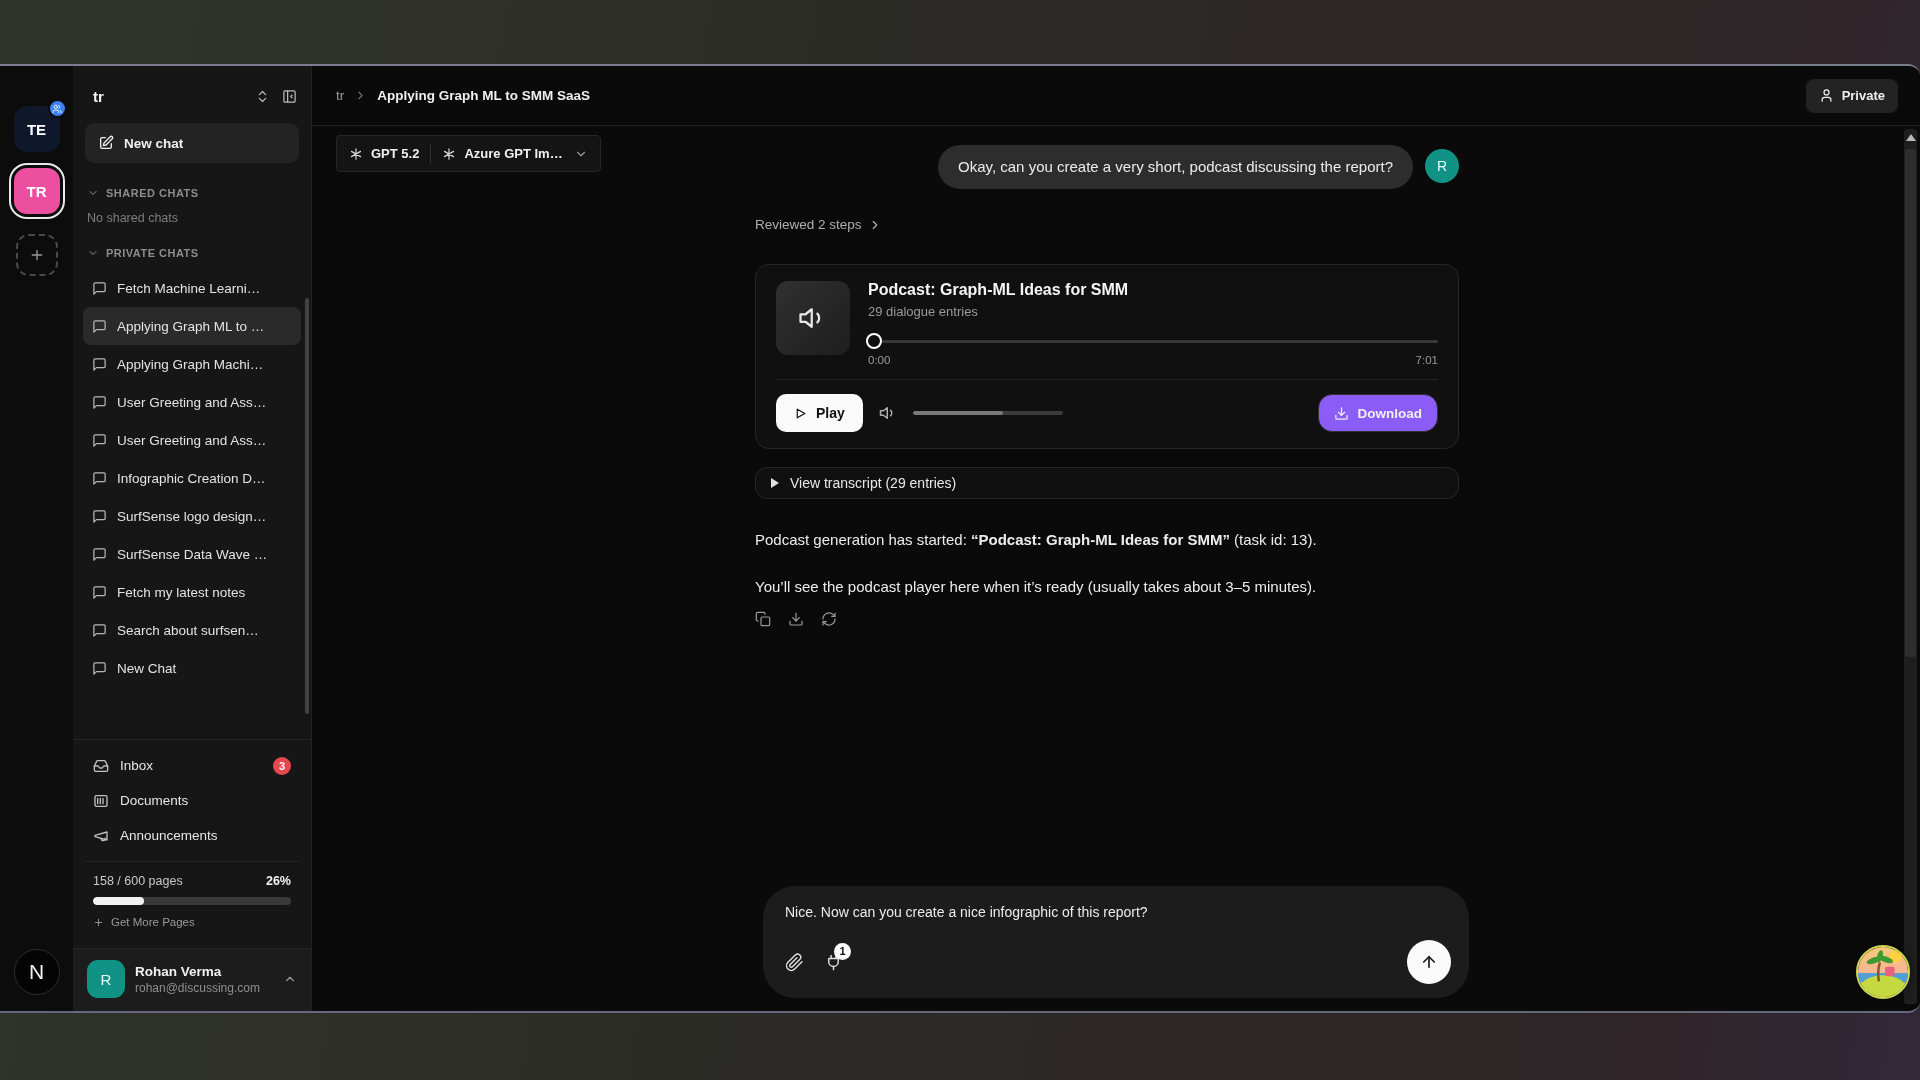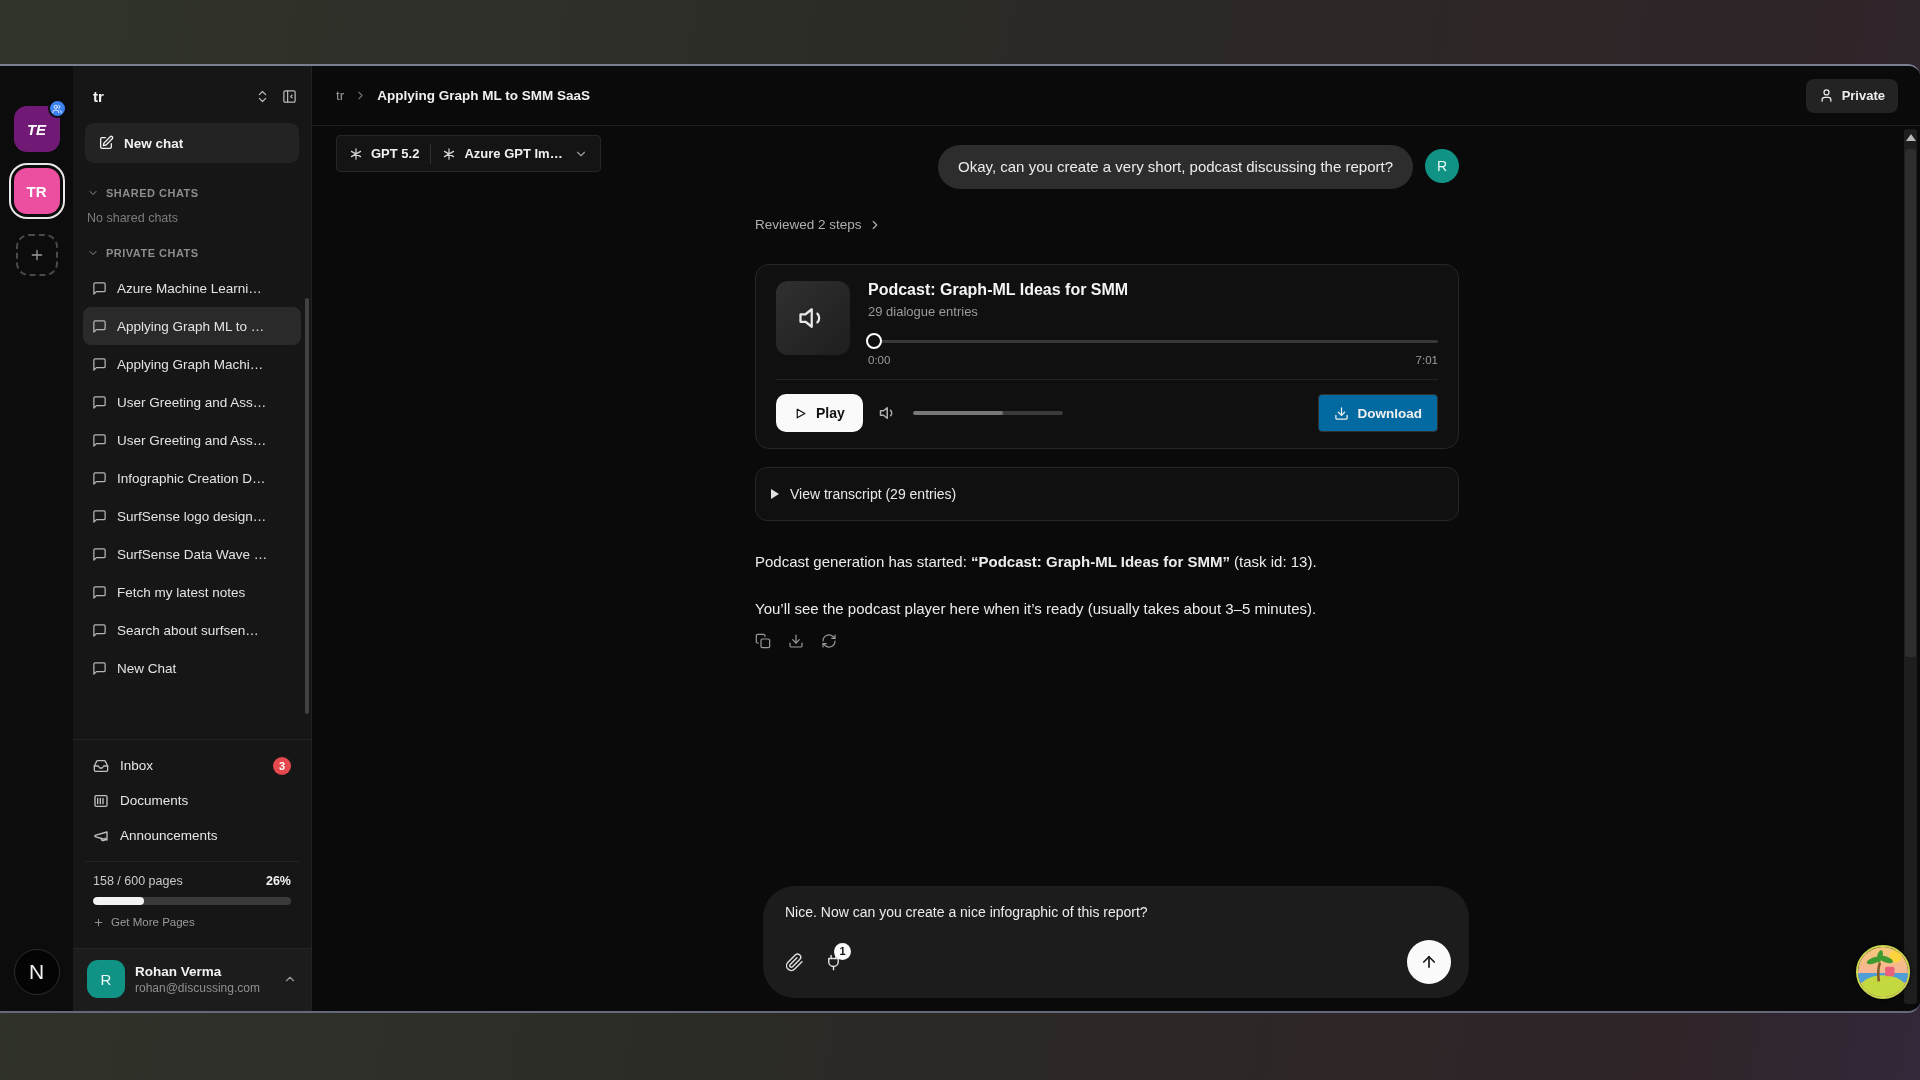--- a/index.html
+++ b/index.html
@@ -16,21 +16,21 @@
     border-radius: 0 12px 12px 0;
     overflow: hidden; display: flex;
   }
   svg { display: block; }
   .ic svg { stroke: currentColor; fill: none; stroke-width: 2; stroke-linecap: round; stroke-linejoin: round; }
 
   
   .rail { width: 73px; background: #0c0c0c; display: flex; flex-direction: column; align-items: center; padding-top: 40px; flex-shrink: 0; }
   .ws-avatar { position: relative; width: 46px; height: 46px; border-radius: 13px; display: flex; align-items: center; justify-content: center;
     color: #fff; font-weight: bold; font-size: 15px; margin-bottom: 16px; cursor: pointer; }
-  .ws-te { background: #701a75; font-style: italic; }
+  .ws-te { background: #0f172a; }
   .ws-tr { background: #ec4f9f; box-shadow: 0 0 0 3px #0c0c0c, 0 0 0 5px #e9e9e9; margin-bottom: 20px; }
   .ws-badge { position: absolute; top: -7px; right: -7px; width: 19px; height: 19px; border-radius: 50%;
     background: #3b82f6; border: 2px solid #0c0c0c; color: #fff; display: flex; align-items: center; justify-content: center; }
   .ws-badge svg { width: 10px; height: 10px; }
   .add-ws { width: 42px; height: 42px; border-radius: 13px; border: 2px dashed #4a4a4a; color: #9a9a9a;
     display: flex; align-items: center; justify-content: center; cursor: pointer; background: transparent; }
   .add-ws svg { width: 16px; height: 16px; }
   .rail-logo { margin-top: auto; margin-bottom: 16px; width: 46px; height: 46px; border-radius: 50%;
     background: #040404; border: 1px solid #2c2c2c; color: #f2f2f2; font-size: 21px; font-weight: 500;
     display: flex; align-items: center; justify-content: center; }
@@ -126,25 +126,25 @@
   .pc-times { display: flex; justify-content: space-between; color: #9a9a9a; font-size: 11.5px; margin-top: 5px; }
   .pc-div { border-top: 1px solid #242424; margin: 13px 0 14px; }
   .pc-controls { display: flex; align-items: center; gap: 16px; }
   .play-btn { height: 38px; background: #fafafa; color: #111; border: none; border-radius: 10px; padding: 0 18px;
     display: flex; align-items: center; gap: 9px; font-size: 14px; font-weight: bold; font-family: inherit; cursor: pointer; }
   .play-btn svg { width: 13px; height: 13px; stroke-width: 2.2; }
   .vol-ic { color: #b0b0b0; }
   .vol-ic svg { width: 18px; height: 18px; }
   .vol-slider { width: 150px; height: 4px; border-radius: 2px; background: #3b3b3b; overflow: hidden; cursor: pointer; }
   .vol-fill { height: 100%; background: #787878; border-radius: 2px; }
-  .dl-btn { margin-left: auto; height: 38px; background: #0369a1; color: #f0f0f0; border: 1px solid #313131; border-radius: 4px;
+  .dl-btn { margin-left: auto; height: 38px; background: #8b5cf6; color: #f0f0f0; border: 1px solid #313131; border-radius: 14px;
     padding: 0 15px; display: flex; align-items: center; gap: 9px; font-size: 13.5px; font-weight: bold; font-family: inherit; cursor: pointer; }
   .dl-btn svg { width: 15px; height: 15px; }
 
-  .transcript { margin-top: 18px; height: 54px; border: 1px solid #262626; background: #101010; border-radius: 12px;
+  .transcript { margin-top: 18px; height: 32px; border: 1px solid #262626; background: #101010; border-radius: 12px;
     display: flex; align-items: center; gap: 11px; padding: 0 15px; cursor: pointer; }
   .tri-right { width: 0; height: 0; border-top: 5px solid transparent; border-bottom: 5px solid transparent; border-left: 8px solid #e0e0e0; }
   .transcript-label { color: #e8e8e8; font-size: 14px; font-weight: 500; }
 
   .status-line { margin-top: 30px; color: #ececec; font-size: 15px; line-height: 21px; }
   .status-line b { font-weight: bold; }
   .eta-line { margin-top: 26px; color: #ececec; font-size: 15px; line-height: 21px; }
   .msg-actions { margin-top: 14px; display: flex; align-items: center; gap: 17px; color: #9a9a9a; }
   .msg-actions .ic { cursor: pointer; }
   .msg-actions svg { width: 16px; height: 16px; stroke-width: 1.8; }
@@ -251,21 +251,21 @@
         <span>PRIVATE CHATS</span>
       </div>
 
       <div class="chat-list">
         <div class="chat-item">
           <span class="ic">
               <svg viewBox="0 0 24 24">
                 <path d="M21 15a2 2 0 0 1-2 2H7l-4 4V5a2 2 0 0 1 2-2h14a2 2 0 0 1 2 2z"></path>
               </svg>
             </span>
-          <span>Azure Machine Learni…</span>
+          <span>Fetch Machine Learni…</span>
         </div>
         <div class="chat-item active">
           <span class="ic">
               <svg viewBox="0 0 24 24">
                 <path d="M21 15a2 2 0 0 1-2 2H7l-4 4V5a2 2 0 0 1 2-2h14a2 2 0 0 1 2 2z"></path>
               </svg>
             </span>
           <span>Applying Graph ML to …</span>
         </div>
         <div class="chat-item">

